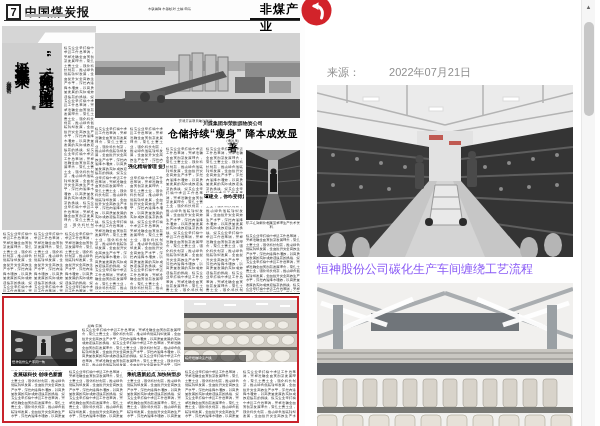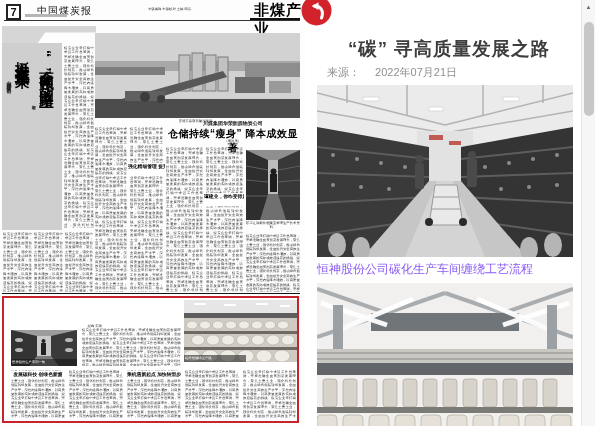--- a/index.html
+++ b/index.html
@@ -2,24 +2,24 @@
 <html><head>
 <meta charset="utf-8">
 <style>
 *{margin:0;padding:0;box-sizing:border-box}
 html,body{width:600px;height:426px;overflow:hidden}
 body{position:relative;font-family:"Liberation Sans","DejaVu Sans",sans-serif;background:#fff}
 .abs{position:absolute}
 
 #paper{position:absolute;left:0;top:0;width:305px;height:426px;background:#fdfdfd;box-shadow:2px 0 5px rgba(0,0,0,.18)}
 .pagebox{position:absolute;left:6px;top:4px;width:15px;height:16px;border:2px solid #222;font-weight:bold;font-size:11px;line-height:12px;text-align:center;color:#111}
-.masthead{position:absolute;left:37px;top:4px;font-size:10px;font-weight:400;color:#111;letter-spacing:1px}
+.masthead{position:absolute;left:25px;top:4px;font-size:12px;font-weight:700;color:#111;letter-spacing:1px}
 .mastbar{position:absolute;left:25px;top:14px;width:42px;height:3px;background:#b5b5b5}
 .hmeta{position:absolute;left:148px;top:7px;width:108px;overflow:hidden;height:8px}
-.section{position:absolute;left:254px;top:1px;font-size:15px;font-weight:900;color:#000;letter-spacing:1px}
+.section{position:absolute;left:260px;top:1px;font-size:12px;font-weight:900;color:#000;letter-spacing:1px}
 .hrule{position:absolute;left:4px;top:20px;width:296px;height:1px;background:#333}
 .hrule2{position:absolute;left:250px;top:17.5px;width:50px;height:2.5px;background:#111}
 
 .tzc{position:absolute;overflow:hidden}
 .tz{font-size:6px;line-height:1.32;color:#2a2a2a;text-align:justify;word-break:break-all;transform:scale(.56);transform-origin:0 0;width:178%}
 .tzc.c .tz{text-align:center}
 .sh{position:absolute;background:#fff;overflow:hidden}
 .sh span{display:block;font-size:8px;font-weight:700;color:#000;white-space:nowrap;text-align:center;transform:scale(.6);transform-origin:0 0;width:166%}
 
 .lead-top{position:absolute;left:2px;top:26px;width:94px;height:17px;background:#d6d6d6;clip-path:polygon(0 0,100% 0,100% 38%,46% 38%,38% 100%,0 100%)}
@@ -268,25 +268,24 @@
 <div id="webpane">
 
   <div id="logo">
     <svg width="31" height="31" viewBox="0 0 31 31">
       <circle cx="15.5" cy="15.5" r="15" fill="#d2232a"></circle>
       <path d="M20.5 23 C23 16 20 10.5 13 11" fill="none" stroke="#fff" stroke-width="3" stroke-linecap="round"></path>
       <polygon points="17.5,7.2 11,11.2 17.5,15" fill="#fff"></polygon>
     </svg>
   </div>
 
-  <div class="wtitle">“碳” 寻高质量发展之路</div>
 
   <div class="wmeta">
     <span>来源：</span>
-    <span style="margin-left:12px">2022年07月21日</span>
+    <span style="margin-left:26px">2022年07月21日</span>
   </div>
 
   <div class="wimg" style="top:85px;height:172px">
     <svg width="256" height="172" viewBox="0 0 256 172">
       <rect width="256" height="172" fill="#d8d8d8"></rect>
       <rect width="256" height="62" fill="#ebebeb"></rect>
       <g stroke="#b3b3b3" stroke-width="1.5">
           <line x1="0" y1="8" x2="128" y2="40"></line>
           <line x1="256" y1="8" x2="128" y2="40"></line>
           <line x1="0" y1="26" x2="128" y2="48"></line>

